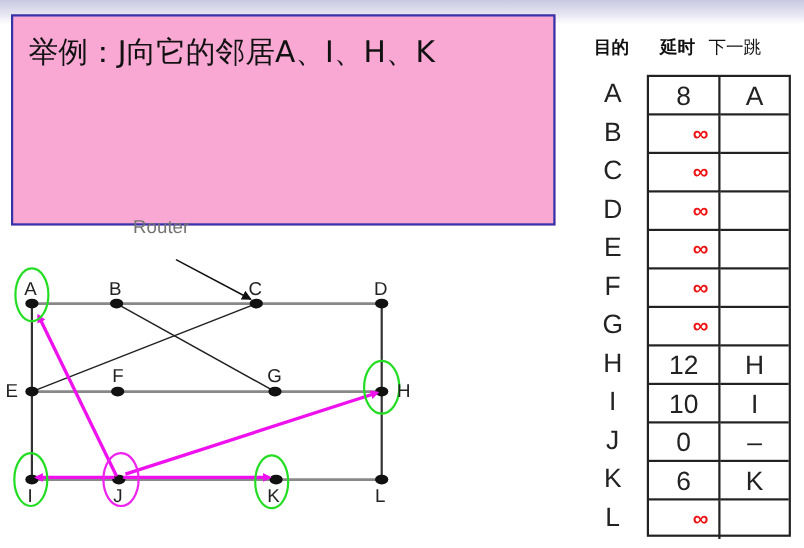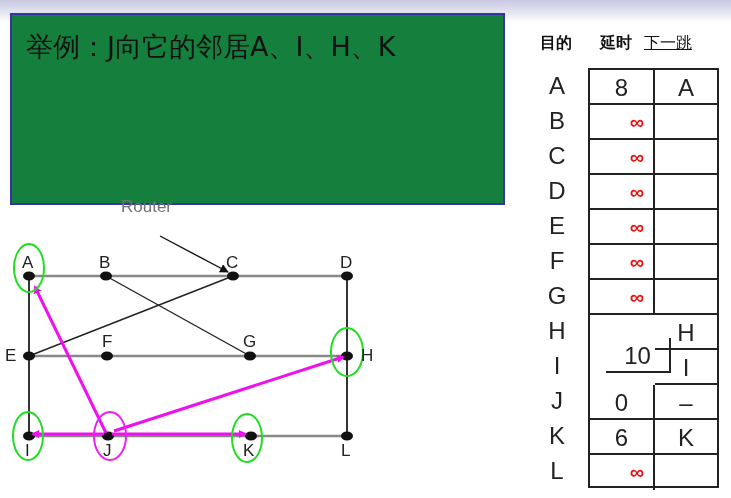--- a/index.html
+++ b/index.html
@@ -1,18 +1,18 @@
 <!DOCTYPE html>
 <html><head>
 <meta charset="utf-8">
 <style>
   html, body { margin:0; padding:0; }
   body { width:731px; height:498px; position:relative; overflow:hidden; background:#ffffff; font-family:"DejaVu Sans","Liberation Sans",sans-serif; }
   .topbar { position:absolute; left:0; top:0; width:731px; height:22px; background:linear-gradient(#c8c8e2 0%, #e6e6f2 60%, #ffffff 100%); }
-  .textbox { position:absolute; left:10px; top:13px; width:495px; height:192px; border:2px solid #3333aa; box-sizing:border-box; background:#15803d;text-decoration:underline; }
+  .textbox { position:absolute; left:10px; top:13px; width:495px; height:192px; border:2px solid #3333aa; box-sizing:border-box; background:#f9a8d4;text-decoration:underline; }
   .tb-line { position:absolute; left:14px; font-size:27px; color:#111; white-space:nowrap; font-family:"DejaVu Sans","Liberation Sans",sans-serif; letter-spacing:0px; }
   .tb-line.l1 { top:14px; }
   .tb-line.l2 { top:55px; }
   .tb-line.l3 { top:116px; font-family:"Liberation Sans",sans-serif; font-size:29px; }
   .tb-line.l4 { top:156px; font-family:"Liberation Sans",sans-serif; font-size:29px; }
   .hdr { position:absolute; top:33px; font-size:16px; color:#111; white-space:nowrap; }
   .rowlabel { position:absolute; left:545px; width:24px; text-align:center; font-family:"Liberation Sans",sans-serif; font-size:24px; color:#222; height:35px; line-height:35px; }
   .table { position:absolute; left:588px; top:68px; width:131px; height:420px; border:2.5px solid #222; box-sizing:border-box; }
   .cell { position:absolute; height:35px; box-sizing:border-box; font-family:"Liberation Sans",sans-serif; font-size:24px; color:#222; text-align:center; line-height:35px; }
   .cell.delay { left:0; width:65px; border-right:2px solid #222; }
@@ -27,21 +27,21 @@
 <body>
 
 <div class="topbar"></div>
 
 <div class="textbox">
   <div class="tb-line l1">举例：J向它的邻居A、I、H、K</div>
 </div>
 
 <div class="hdr" style="left:540px;font-weight:bold;">目的</div>
 <div class="hdr" style="left:600px;font-weight:bold;">延时</div>
-<div class="hdr" style="left:644px;text-decoration:underline;">下一跳</div>
+<div class="hdr" style="left:644px;">下一跳</div>
 
 <div class="rowlabel" style="top:68px;">A</div>
 <div class="rowlabel" style="top:103px;">B</div>
 <div class="rowlabel" style="top:138px;">C</div>
 <div class="rowlabel" style="top:173px;">D</div>
 <div class="rowlabel" style="top:208px;">E</div>
 <div class="rowlabel" style="top:243px;">F</div>
 <div class="rowlabel" style="top:278px;">G</div>
 <div class="rowlabel" style="top:313px;">H</div>
 <div class="rowlabel" style="top:348px;">I</div>
@@ -57,22 +57,23 @@
   <div class="cell delay rowline inf" style="top:70px;">∞</div>
   <div class="cell hop rowline" style="top:70px;"></div>
   <div class="cell delay rowline inf" style="top:105px;">∞</div>
   <div class="cell hop rowline" style="top:105px;"></div>
   <div class="cell delay rowline inf" style="top:140px;">∞</div>
   <div class="cell hop rowline" style="top:140px;"></div>
   <div class="cell delay rowline inf" style="top:175px;">∞</div>
   <div class="cell hop rowline" style="top:175px;"></div>
   <div class="cell delay rowline inf" style="top:210px;">∞</div>
   <div class="cell hop rowline" style="top:210px;"></div>
+  <div class="cell delay rowline" style="top:245px;">12</div>
   <div class="cell hop rowline" style="top:245px;">H</div>
-  <div class="cell delay rowline" style="top:268px;margin-left:16px;">10</div>
+  <div class="cell delay rowline" style="top:280px;">10</div>
   <div class="cell hop rowline" style="top:280px;">I</div>
   <div class="cell delay rowline" style="top:315px;">0</div>
   <div class="cell hop rowline" style="top:315px;">–</div>
   <div class="cell delay rowline" style="top:350px;">6</div>
   <div class="cell hop rowline" style="top:350px;">K</div>
   <div class="cell delay inf" style="top:385px;">∞</div>
   <div class="cell hop" style="top:385px;"></div>
 </div>
 
 <svg class="diagram" width="400" height="293" viewBox="0 205 400 293">

